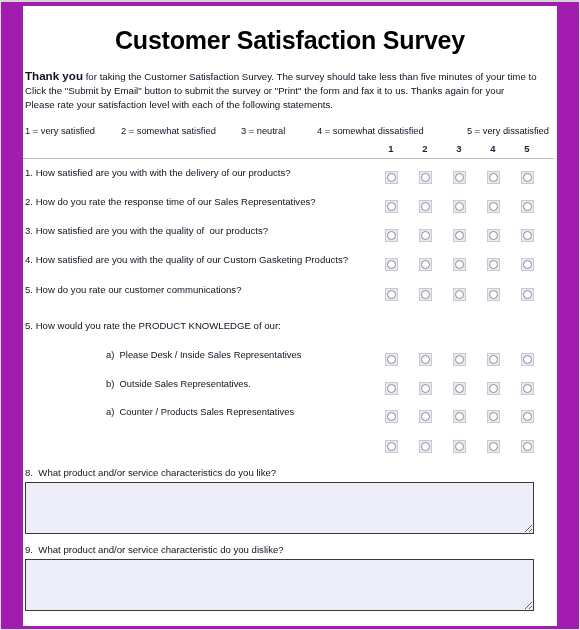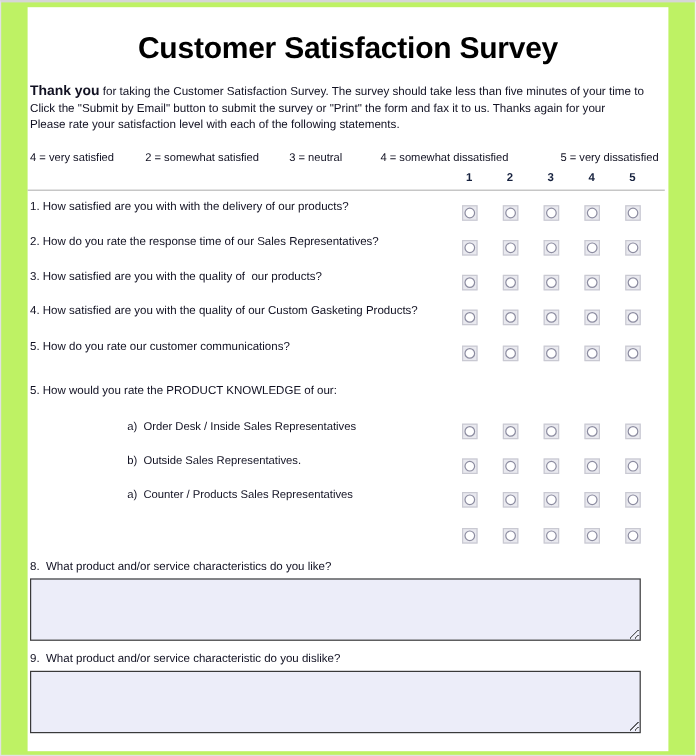--- a/index.html
+++ b/index.html
@@ -10,21 +10,21 @@
   body {
     width: 580px;
     height: 630px;
     font-family: "Liberation Sans", sans-serif;
     overflow: hidden;
   }
   .page {
     position: relative;
     width: 580px;
     height: 630px;
-    background: #bef264;
+    background: #a21caf;
     box-sizing: border-box;
     border-top: 2px solid #d6d6d6;
     border-left: 1px solid #e2e2e2;
     border-right: 1px solid #efefef;
     border-bottom: 1px solid #e2e2e2;
   }
   .sheet {
     position: absolute;
     left: 22px;
     top: 4px;
@@ -157,21 +157,21 @@
 
     <div class="title">Customer Satisfaction Survey</div>
 
     <div class="intro">
       <div class="intro-line"><span class="lead">Thank you</span><span> for taking the Customer Satisfaction Survey. The survey should take less than five minutes of your time to</span></div>
       <div class="intro-line">Click the "Submit by Email" button to submit the survey or "Print" the form and fax it to us.  Thanks again for your</div>
       <div class="intro-line">Please rate your satisfaction level with each of the following statements.</div>
     </div>
 
     <div class="scale-row">
-      <span class="scale-item" style="left:0px">4 = very satisfied</span>
+      <span class="scale-item" style="left:0px">1 = very satisfied</span>
       <span class="scale-item" style="left:96px">2 = somewhat satisfied</span>
       <span class="scale-item" style="left:216px">3 = neutral</span>
       <span class="scale-item" style="left:292px">4 = somewhat dissatisfied</span>
       <span class="scale-item" style="left:442px">5 = very dissatisfied</span>
     </div>
 
     <div class="col-headers">
       <span class="col-num" style="left:360px">1</span>
       <span class="col-num" style="left:394px">2</span>
       <span class="col-num" style="left:428px">3</span>
@@ -179,21 +179,21 @@
       <span class="col-num" style="left:496px">5</span>
       <div class="hrule"></div>
     </div>
 
     <div class="qtext" style="left:2px;  top:161px">1. How satisfied are you with with the delivery of our products?</div>
     <div class="qtext" style="left:2px;  top:190px">2. How do you rate the response time of our Sales Representatives?</div>
     <div class="qtext" style="left:2px;  top:219px">3. How satisfied are you with the quality of  our products?</div>
     <div class="qtext" style="left:2px;  top:248px">4. How satisfied are you with the quality of our Custom Gasketing Products?</div>
     <div class="qtext" style="left:2px;  top:278px">5. How do you rate our customer communications?</div>
     <div class="qtext" style="left:2px;  top:314px">5. How would you rate the PRODUCT KNOWLEDGE of our:</div>
-    <div class="qtext sub" style="left:83px; top:343px">a)  Order Desk / Inside Sales Representatives</div>
+    <div class="qtext sub" style="left:83px; top:343px">a)  Please Desk / Inside Sales Representatives</div>
     <div class="qtext sub" style="left:83px; top:372px">b)  Outside Sales Representatives.</div>
     <div class="qtext sub" style="left:83px; top:400px">a)  Counter / Products Sales Representatives</div>
 
     <div class="radio-row" style="left:0; top:165px; width:534px">
       <span class="radio" style="left:362px"></span>
       <span class="radio" style="left:396px"></span>
       <span class="radio" style="left:430px"></span>
       <span class="radio" style="left:464px"></span>
       <span class="radio" style="left:498px"></span>
     </div>

